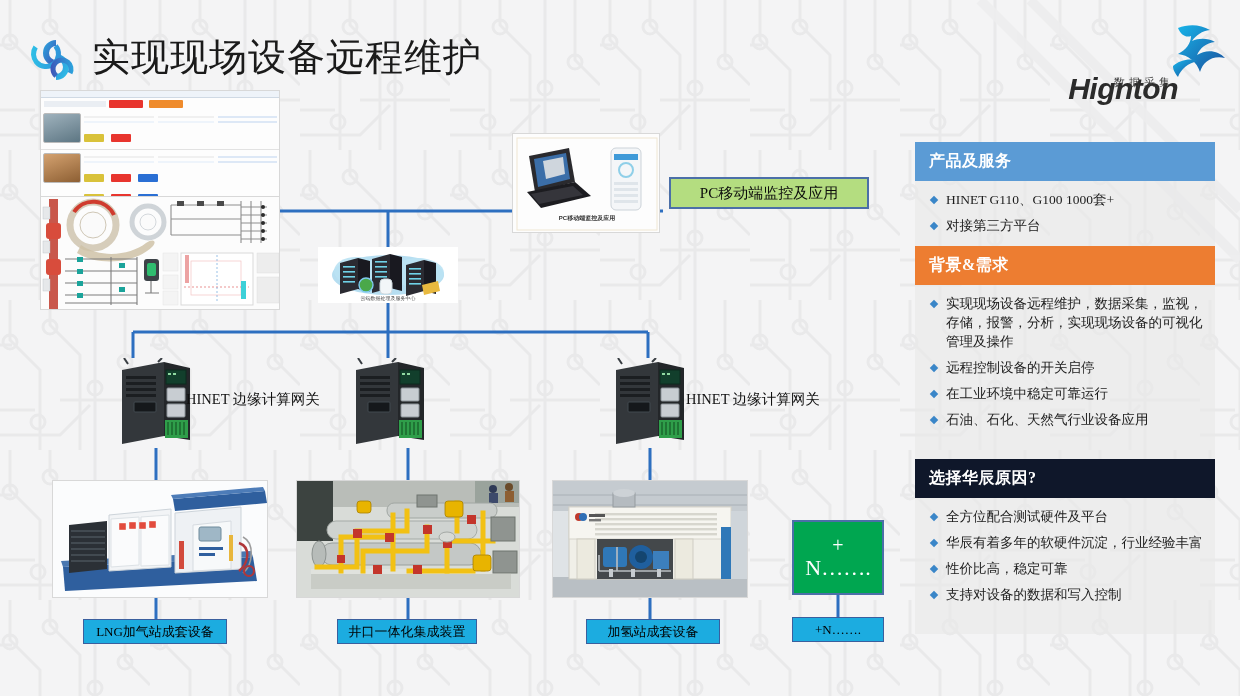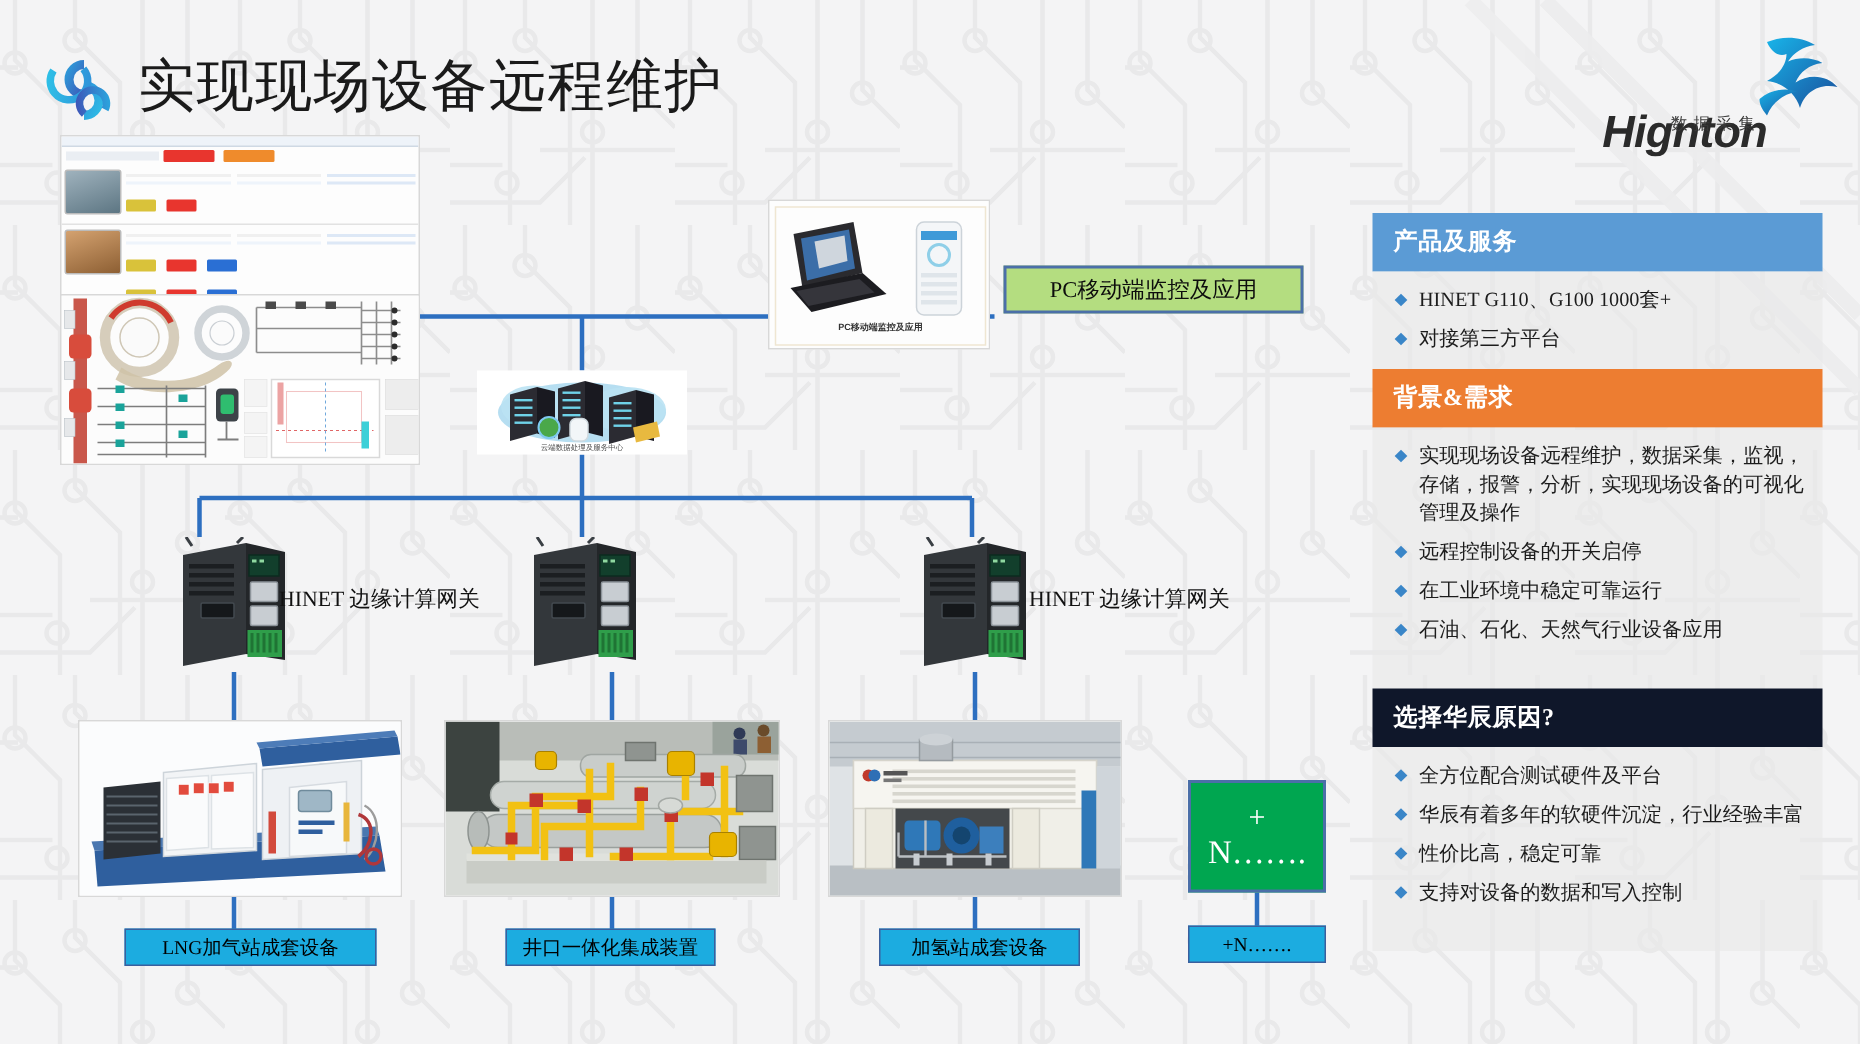--- a/index.html
+++ b/index.html
@@ -756,21 +756,21 @@
     <rect x="168" y="46" width="10" height="52" fill="#2f78b8"></rect>
     <rect x="178" y="30" width="18" height="68" fill="#cfd5da"></rect>
   </svg>
 </div>
 
 <div class="callout callout-emerald" style="left:792px; top:520px; width:92px; height:75px;">
   <span class="plus">+</span>
   <span class="ndots">N…….</span>
 </div>
 
-<div class="callout callout-blue" style="left:83px; top:619px; width:168px; height:25px;">
+<div class="callout callout-blue" style="left:83px; top:619px; width:144px; height:25px;">
   <span>LNG加气站成套设备</span>
 </div>
 
 <div class="callout callout-blue" style="left:337px; top:619px; width:140px; height:25px;">
   <span>井口一体化集成装置</span>
 </div>
 
 <div class="callout callout-blue" style="left:586px; top:619px; width:134px; height:25px;">
   <span>加氢站成套设备</span>
 </div>

